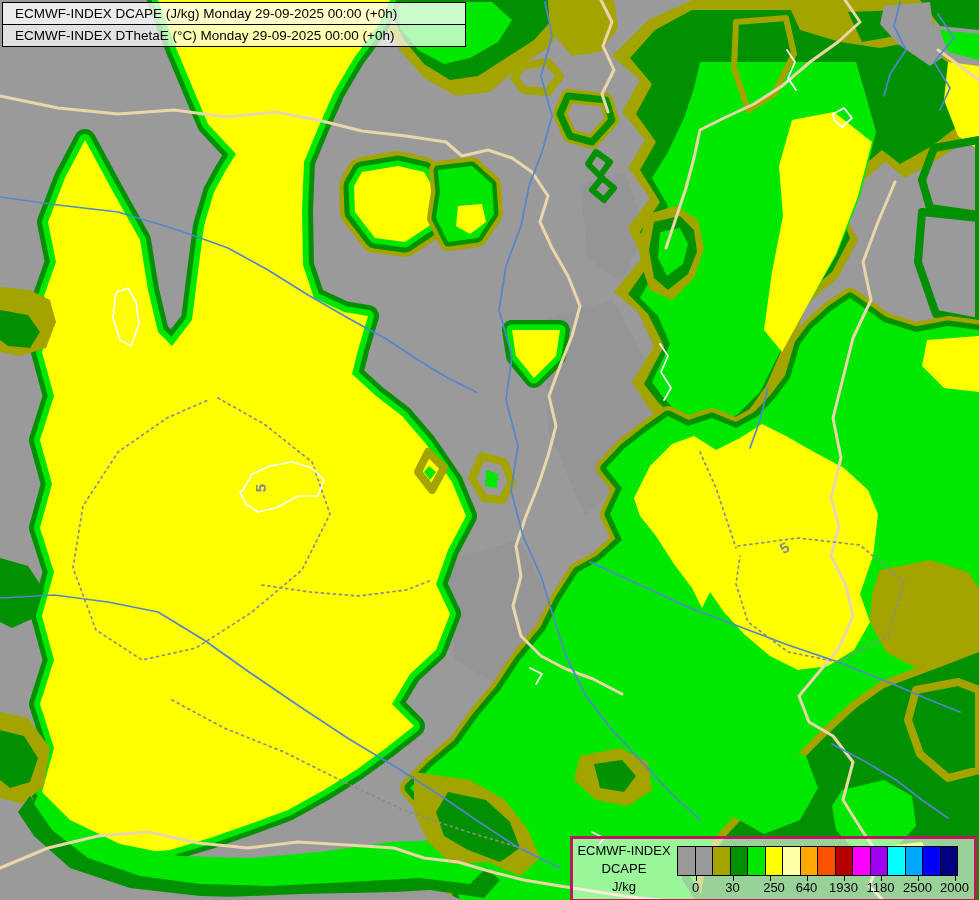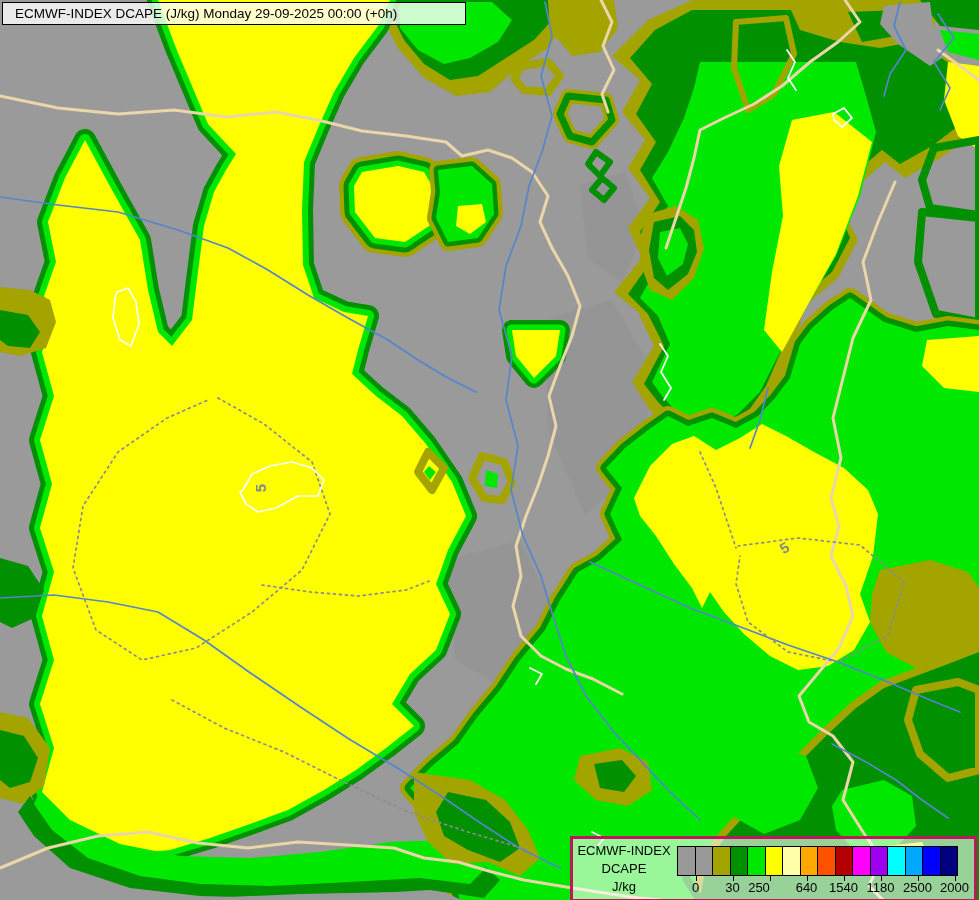--- a/index.html
+++ b/index.html
@@ -202,20 +202,21 @@
     <polyline class="wht" points="592,832 604,838 597,847"></polyline>
   </g>
 
   <g>
     <text class="c5" x="262" y="492" transform="rotate(-90 262 488)" text-anchor="middle">5</text>
     <text class="c5" x="785" y="553" transform="rotate(-30 785 549)" text-anchor="middle" font-size="11">5</text>
   </g>
 </svg>
 
 <div id="title1" class="title-box">ECMWF-INDEX DCAPE (J/kg) Monday 29-09-2025 00:00 (+0h)</div>
+<div id="title2" class="title-box">ECMWF-INDEX DThetaE (°C) Monday 29-09-2025 00:00 (+0h)</div>
 
 <div id="legend">
   <div id="legend-caption">
     <div>ECMWF-INDEX</div>
     <div>DCAPE</div>
     <div>J/kg</div>
   </div>
   <div id="legend-bar">
         <div class="swatch" style="background: rgb(153, 153, 153);"></div>
         <div class="swatch" style="background: rgb(153, 153, 153);"></div>
@@ -233,25 +234,25 @@
         <div class="swatch" style="background: rgb(0, 168, 255);"></div>
         <div class="swatch" style="background: rgb(0, 0, 255);"></div>
         <div class="swatch" style="background: rgb(0, 0, 128);"></div>
       </div>
   <div id="legend-ticks">
         <div class="tick-mark" style="left: 18.5px;"></div>
         <div class="tick-label" style="left: 18.5px;">0</div>
         <div class="tick-mark" style="left: 55.5px;"></div>
         <div class="tick-label" style="left: 55.5px;">30</div>
         <div class="tick-mark" style="left: 92.5px;"></div>
-        <div class="tick-label" style="left: 82px; text-align: center;">250</div>
+        <div class="tick-label" style="left: 97px; text-align: center;">250</div>
         <div class="tick-mark" style="left: 129.5px;"></div>
         <div class="tick-label" style="left: 129.5px;">640</div>
         <div class="tick-mark" style="left: 166.5px;"></div>
-        <div class="tick-label" style="left: 166.5px;">1540</div>
+        <div class="tick-label" style="left: 166.5px;">1930</div>
         <div class="tick-mark" style="left: 203.5px;"></div>
         <div class="tick-label" style="left: 203.5px;">1180</div>
         <div class="tick-mark" style="left: 240.5px;"></div>
         <div class="tick-label" style="left: 240.5px;">2500</div>
         <div class="tick-mark" style="left: 277.5px;"></div>
         <div class="tick-label" style="left: 277.5px;">2000</div>
       </div>
 </div>
 
 </div>

